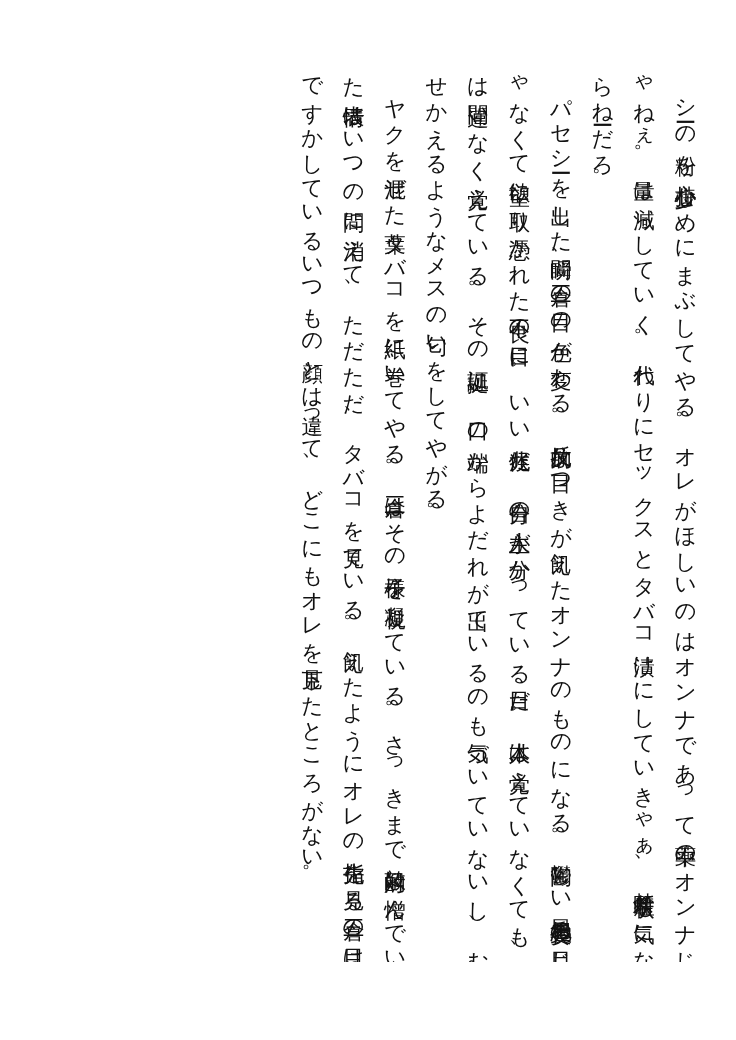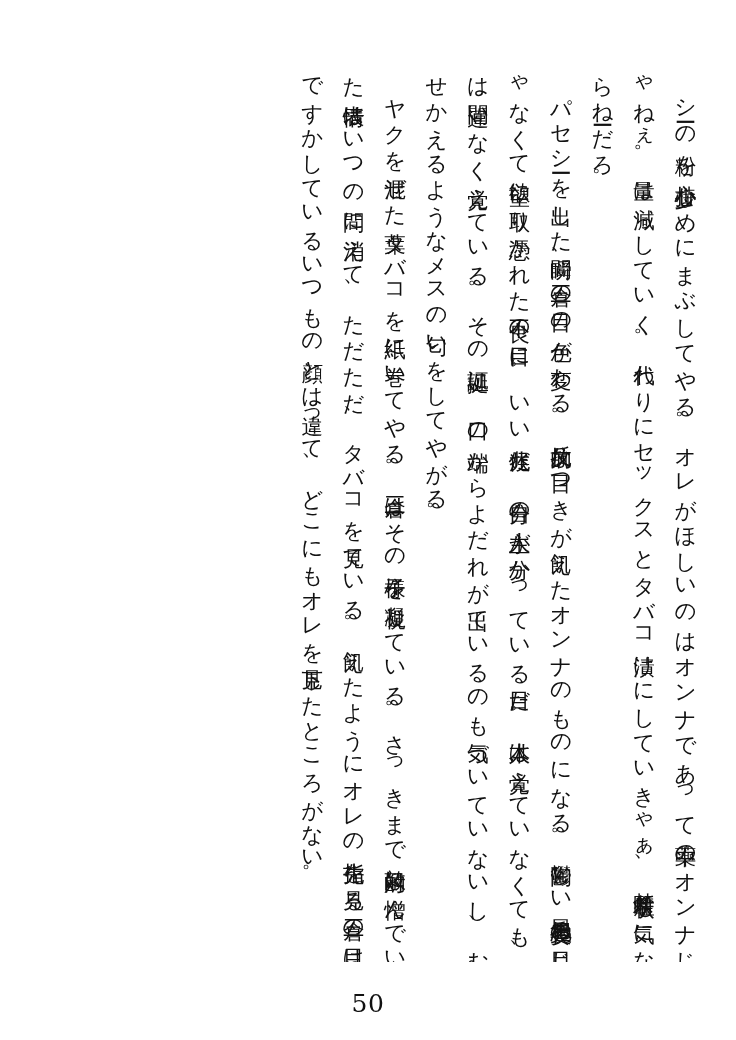--- a/index.html
+++ b/index.html
@@ -60,15 +60,14 @@
 <body>
 
 <div class="page">
 
   <div class="text-block">
     <p class="para">シーの粉を心持少なめにまぶしてやる。オレがほしいのはオンナであって薬中のオンナじゃねぇ。量は減らしていく。代わりにセックスとタバコ漬けにしていきゃぁ、禁断症状も気にならねーだろ。</p>
     <p class="para">パセシーを出した瞬間、三倉の目の色が変わる。反抗的な目つきが飢えたオンナのものになる。鬱陶しい風紀委員長の目じゃなくて欲望に取り憑かれた不良の目に。いい兆候だ、自分の主人が分かっている目だ。本人は覚えていなくても、体は間違いなく覚えている。その証拠に、口の端からよだれが出ているのも気づいていないし、むせかえるようなメスの匂いをしてやがる。</p>
     <p class="para">ヤクを混ぜた葉タバコを紙に巻いてやる。三倉はその様子を凝視している。さっきまで敵対的に憎んでいた表情はいつの間に消えて、ただただ、タバコを見ている。飢えたようにオレの指先を見る三倉の目は学校ですかしているいつもの顔とは違って、どこにもオレを見下したところがない。</p>
   </div>
 
-  <div class="page-number">50</div>
 
 </div>
 
 </body></html>

